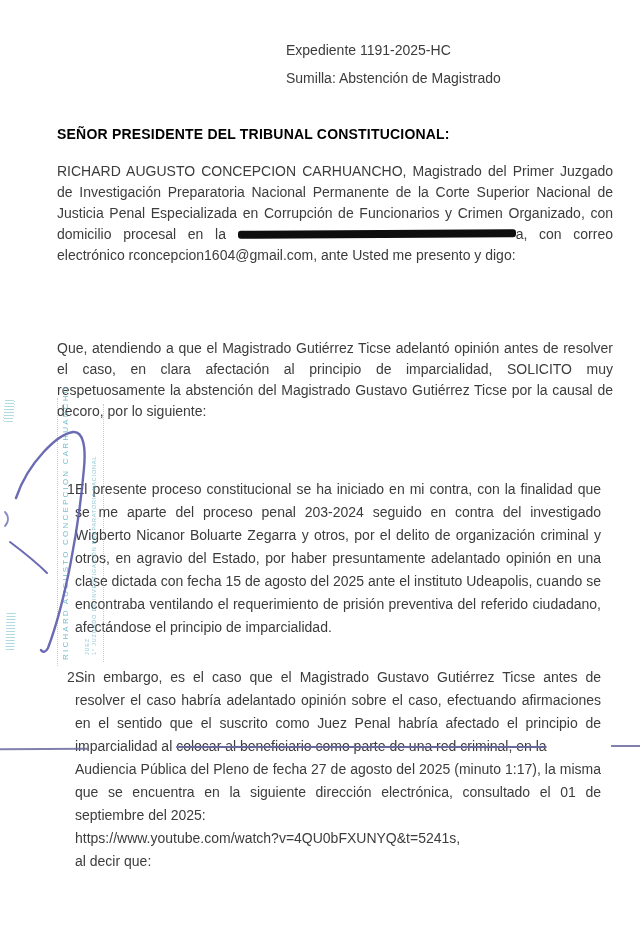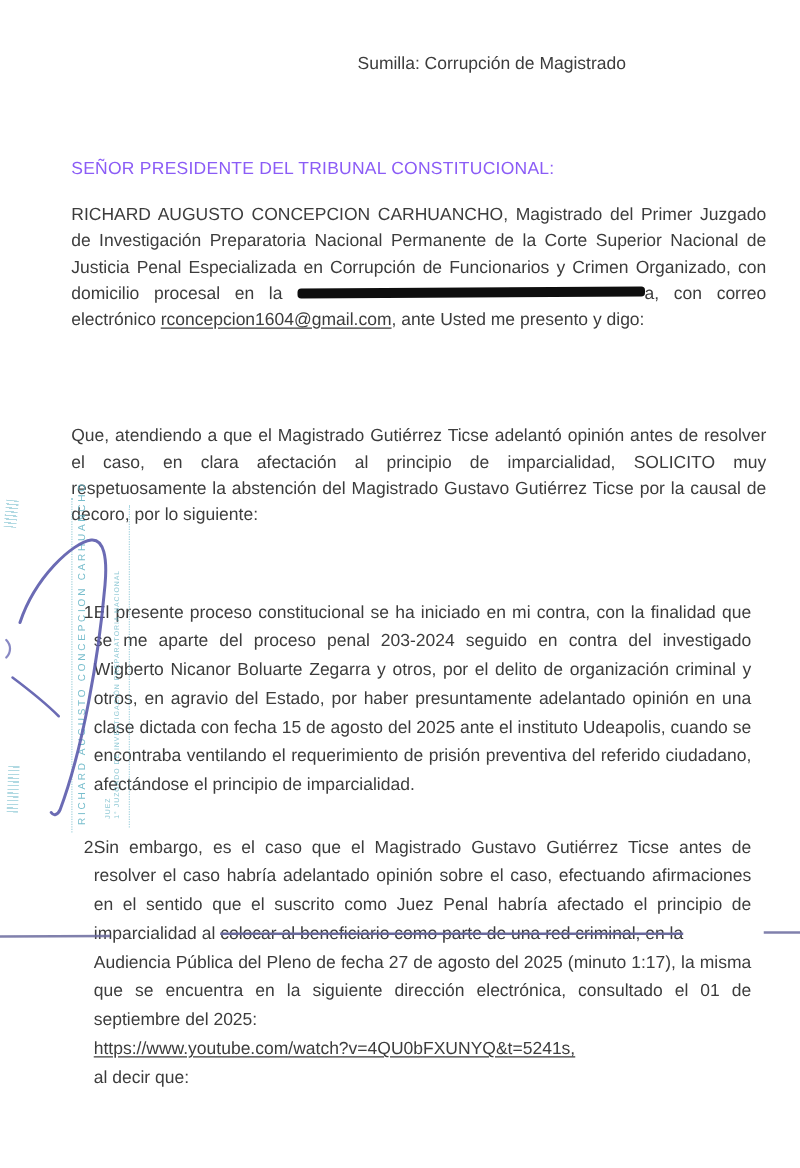--- a/index.html
+++ b/index.html
@@ -8,21 +8,21 @@
     font-family:"Liberation Sans","DejaVu Sans",sans-serif;
     color:#3c3c3c;
   }
   .page{position:absolute;inset:0;background:#fff;}
 
   .header-block{position:absolute;left:286px;top:40px;font-size:14px;line-height:20px;}
   .hline{margin-bottom:8px;white-space:nowrap;}
 
   .salutation{
     position:absolute;left:57px;top:126px;width:556px;
-    font-size:14px;font-weight:400;letter-spacing:.2px;color:#8b5cf6;
+    font-size:14px;font-weight:700;letter-spacing:.2px;color:#000000;
   }
 
   .para{
     position:absolute;left:57px;width:556px;margin:0;
     font-size:14px;line-height:21px;
     text-align:justify;text-align-last:left;
   }
   .para1{top:161px;}
   .para2{top:338px;}
 
@@ -30,21 +30,21 @@
   .item1{top:478px;}
   .item2{top:666px;}
   .num{position:absolute;left:0;top:0;}
   .itext{margin-left:8px;width:526px;text-align:justify;text-align-last:left;}
 
   .redaction{
     display:inline-block;width:278px;height:8px;vertical-align:middle;
     background:#0e0e0e;border-radius:3px;transform:skewY(-.3deg);
     position:relative;top:-1px;
   }
-  .link{text-decoration:underline;text-underline-offset:2px;color:inherit;cursor:pointer;}
+  .link{text-underline-offset:2px;color:inherit;cursor:pointer;}
 
   .struck{
     text-decoration:line-through;
     text-decoration-color:#6a6a9e;
     text-decoration-thickness:2px;
   }
   .strike-seg{position:absolute;height:0;border-top:2px solid #6a6a9e;opacity:.85;}
   .strike-left{left:0;top:748px;width:88px;transform:rotate(-.3deg);}
   .strike-right{left:611px;top:745px;width:29px;transform:rotate(-.3deg);}
 
@@ -73,21 +73,22 @@
   }
   .frag-top{left:4px;top:400px;width:10px;height:22px;transform:rotate(6deg);}
   .frag-bottom{left:6px;top:612px;width:9px;height:38px;transform:rotate(2deg);}
 </style>
 </head>
 <body>
 
 <div class="page">
 
   <div class="header-block">
-    <div class="hline">Sumilla: Corrupción de Magistrado</div>
+    <div class="hline">Expediente 1191-2025-HC</div>
+    <div class="hline">Sumilla: Abstención de Magistrado</div>
   </div>
 
   <div class="salutation">SEÑOR PRESIDENTE DEL TRIBUNAL CONSTITUCIONAL:</div>
 
   <p class="para para1"><span>RICHARD AUGUSTO CONCEPCION CARHUANCHO,</span><span> Magistrado del Primer Juzgado de Investigación Preparatoria Nacional Permanente de la Corte Superior Nacional de Justicia Penal Especializada en Corrupción de Funcionarios y Crimen Organizado, con domicilio procesal en la </span><span class="redaction"></span><span>a, con correo electrónico </span><span class="link">rconcepcion1604@gmail.com</span><span>, ante Usted me presento y digo:</span></p>
 
   <p class="para para2">Que, atendiendo a que el Magistrado Gutiérrez Ticse adelantó opinión antes de resolver el caso, en clara afectación al principio de imparcialidad, SOLICITO muy respetuosamente la abstención del Magistrado Gustavo Gutiérrez Ticse por la causal de decoro, por lo siguiente:</p>
 
   <div class="item item1">
     <span class="num">1.</span>

